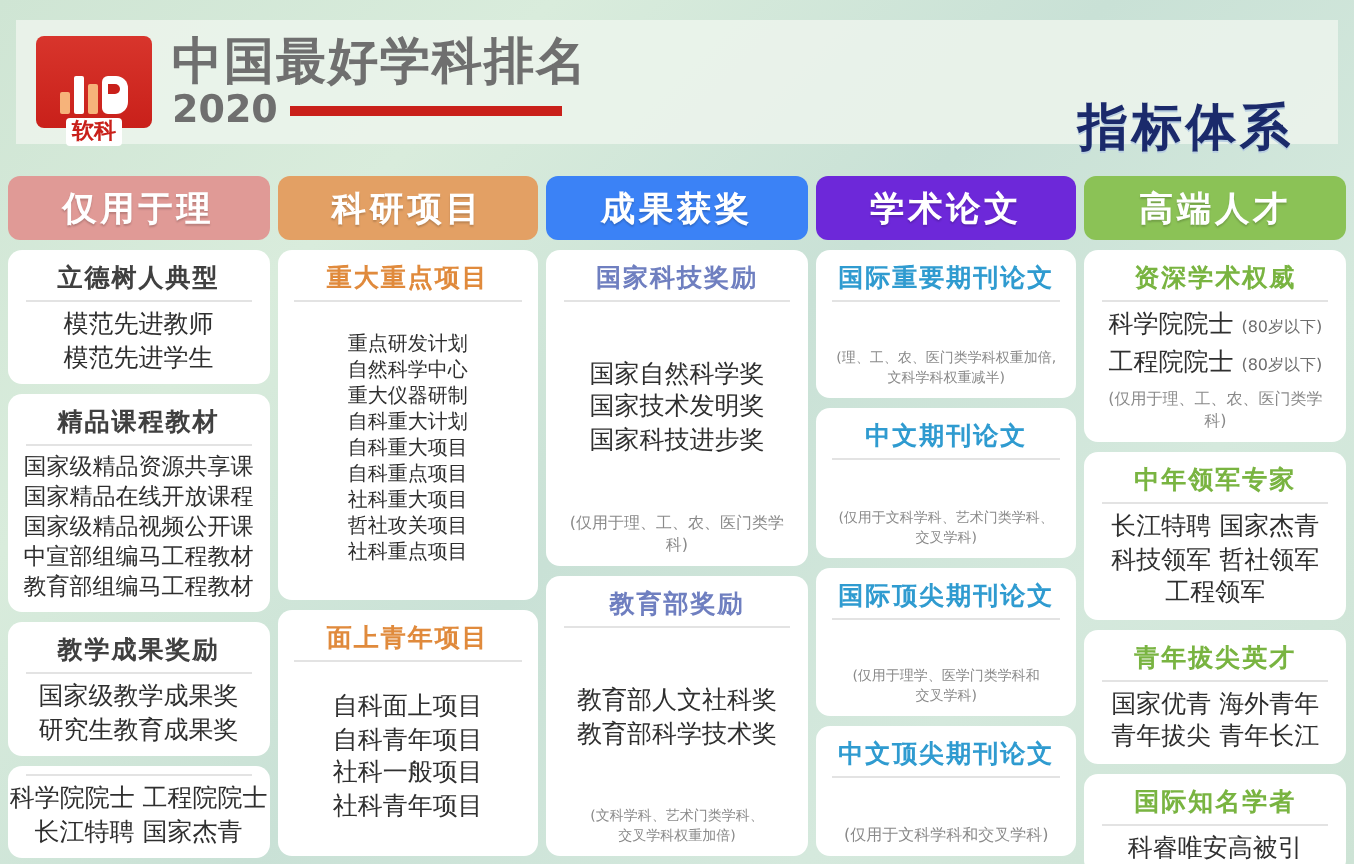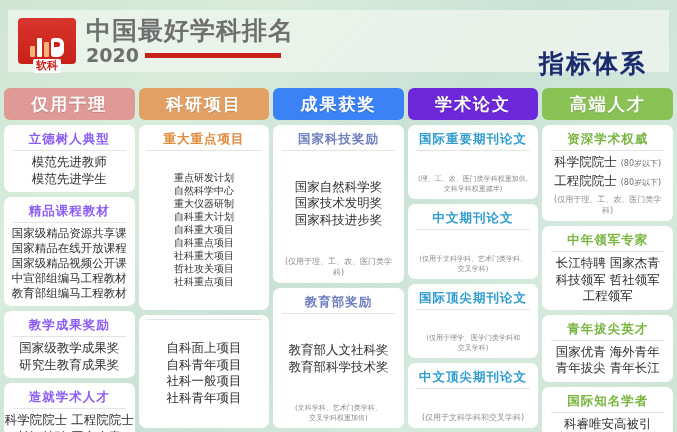--- a/index.html
+++ b/index.html
@@ -78,21 +78,21 @@
   .card .it.tiny{font-size:10px;line-height:13px;}
   .card .note{
     font-size:8px;color:#8a8a8a;line-height:11px;text-align:center;margin-top:3px;
     padding:0 2px;
   }
   .card .note.t7{font-size:7px;line-height:10px;}
   .sup{font-size:8px;color:#6d6d6d;}
 
   
   .c1 .col-head{background:#e09a96;}
-  .c1 .ttl{color:#8b5cf6;}
+  .c1 .ttl{color:#404040;}
   .c2 .col-head{background:#e3a064;}
   .c2 .ttl{color:#e08a3c;}
   .c3 .col-head{background:#3b82f6;}
   .c3 .ttl{color:#6f7fc0;}
   .c4 .col-head{background:#6d28d9;}
   .c4 .ttl{color:#2f9bd0;}
   .c5 .col-head{background:#8bc256;}
   .c5 .ttl{color:#79b441;}
 </style>
 </head>
@@ -148,21 +148,20 @@
         </div>
         <div class="card grow">
           <div class="ttl">教学成果奖励</div>
           <div class="sep"></div>
           <div class="items">
             <div class="it">国家级教学成果奖</div>
             <div class="it">研究生教育成果奖</div>
           </div>
         </div>
         <div class="card grow">
-          <div class="ttl">造就学术人才</div>
           <div class="sep"></div>
           <div class="items">
             <div class="it">科学院院士  工程院院士</div>
             <div class="it">长江特聘  国家杰青</div>
           </div>
         </div>
       </div>
       <div class="col c2">
         <div class="col-head">科研项目</div>
         <div class="card grow">
@@ -174,20 +173,21 @@
             <div class="it tiny">重大仪器研制</div>
             <div class="it tiny">自科重大计划</div>
             <div class="it tiny">自科重大项目</div>
             <div class="it tiny">自科重点项目</div>
             <div class="it tiny">社科重大项目</div>
             <div class="it tiny">哲社攻关项目</div>
             <div class="it tiny">社科重点项目</div>
           </div>
         </div>
         <div class="card grow">
+          <div class="ttl">面上青年项目</div>
           <div class="sep"></div>
           <div class="items">
             <div class="it">自科面上项目</div>
             <div class="it">自科青年项目</div>
             <div class="it">社科一般项目</div>
             <div class="it">社科青年项目</div>
           </div>
         </div>
       </div>
       <div class="col c3">

